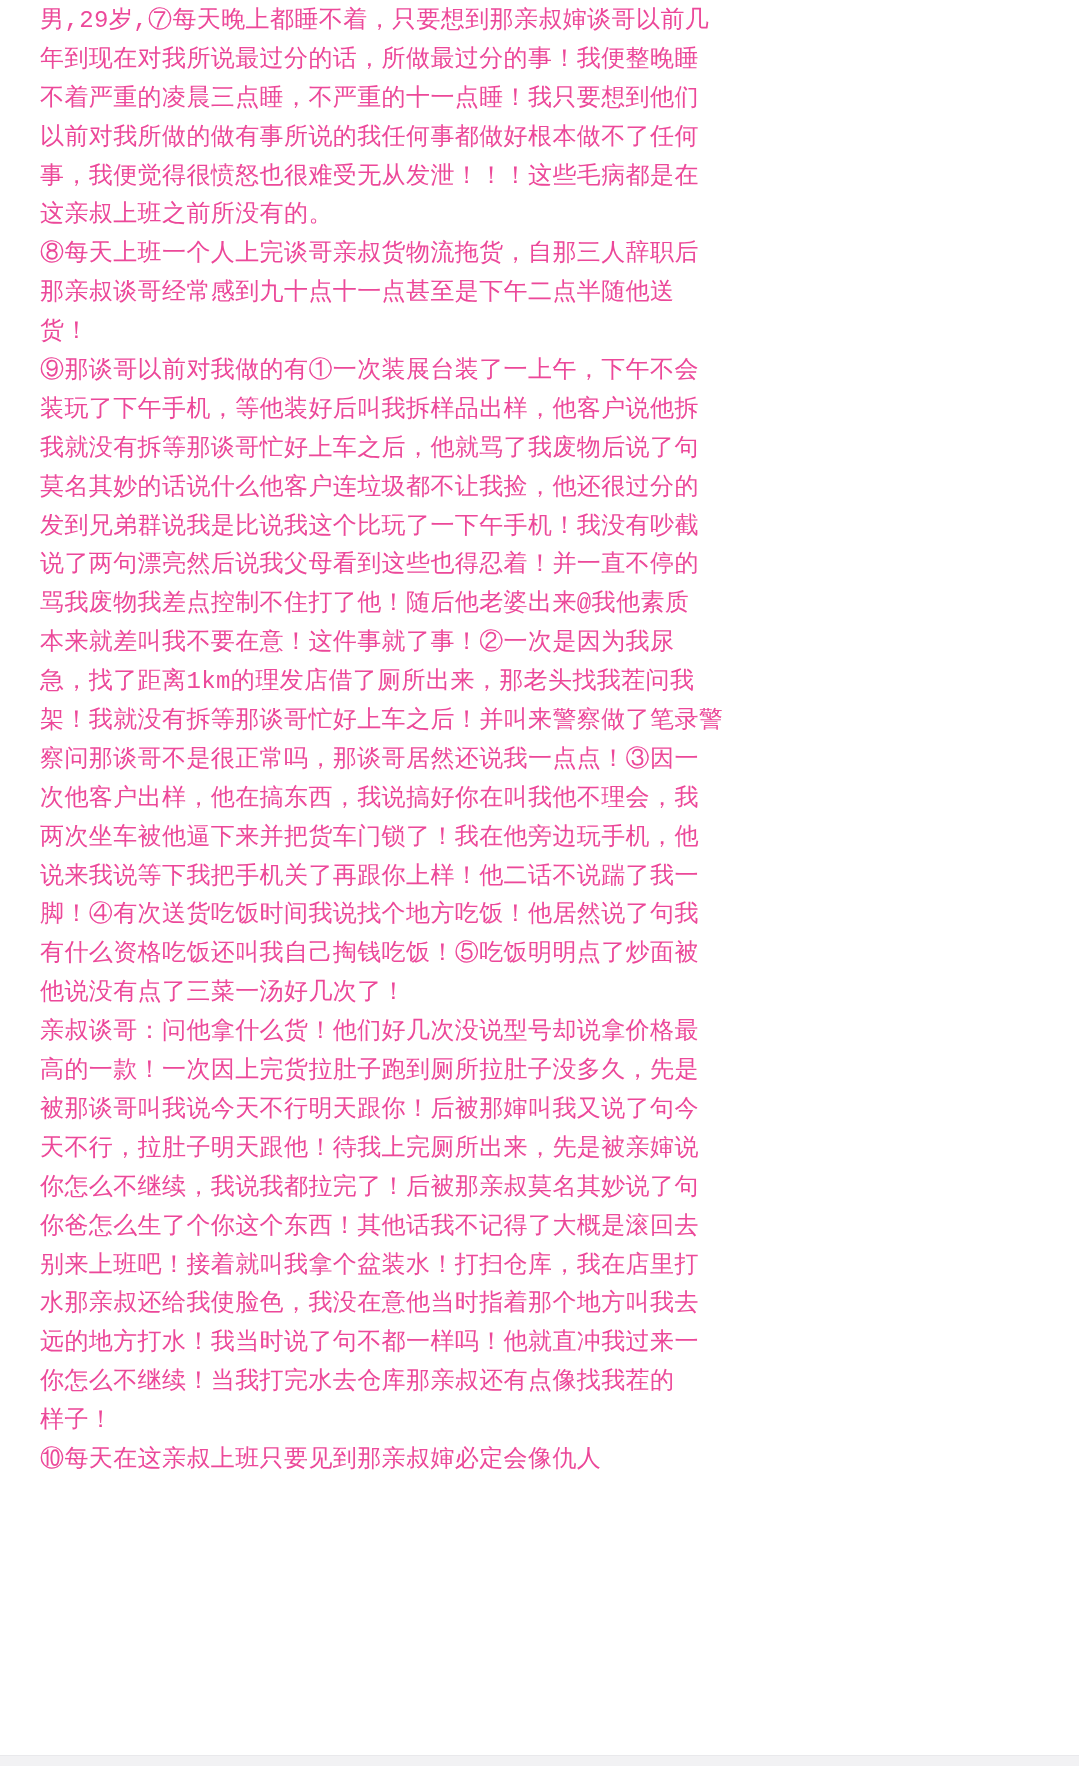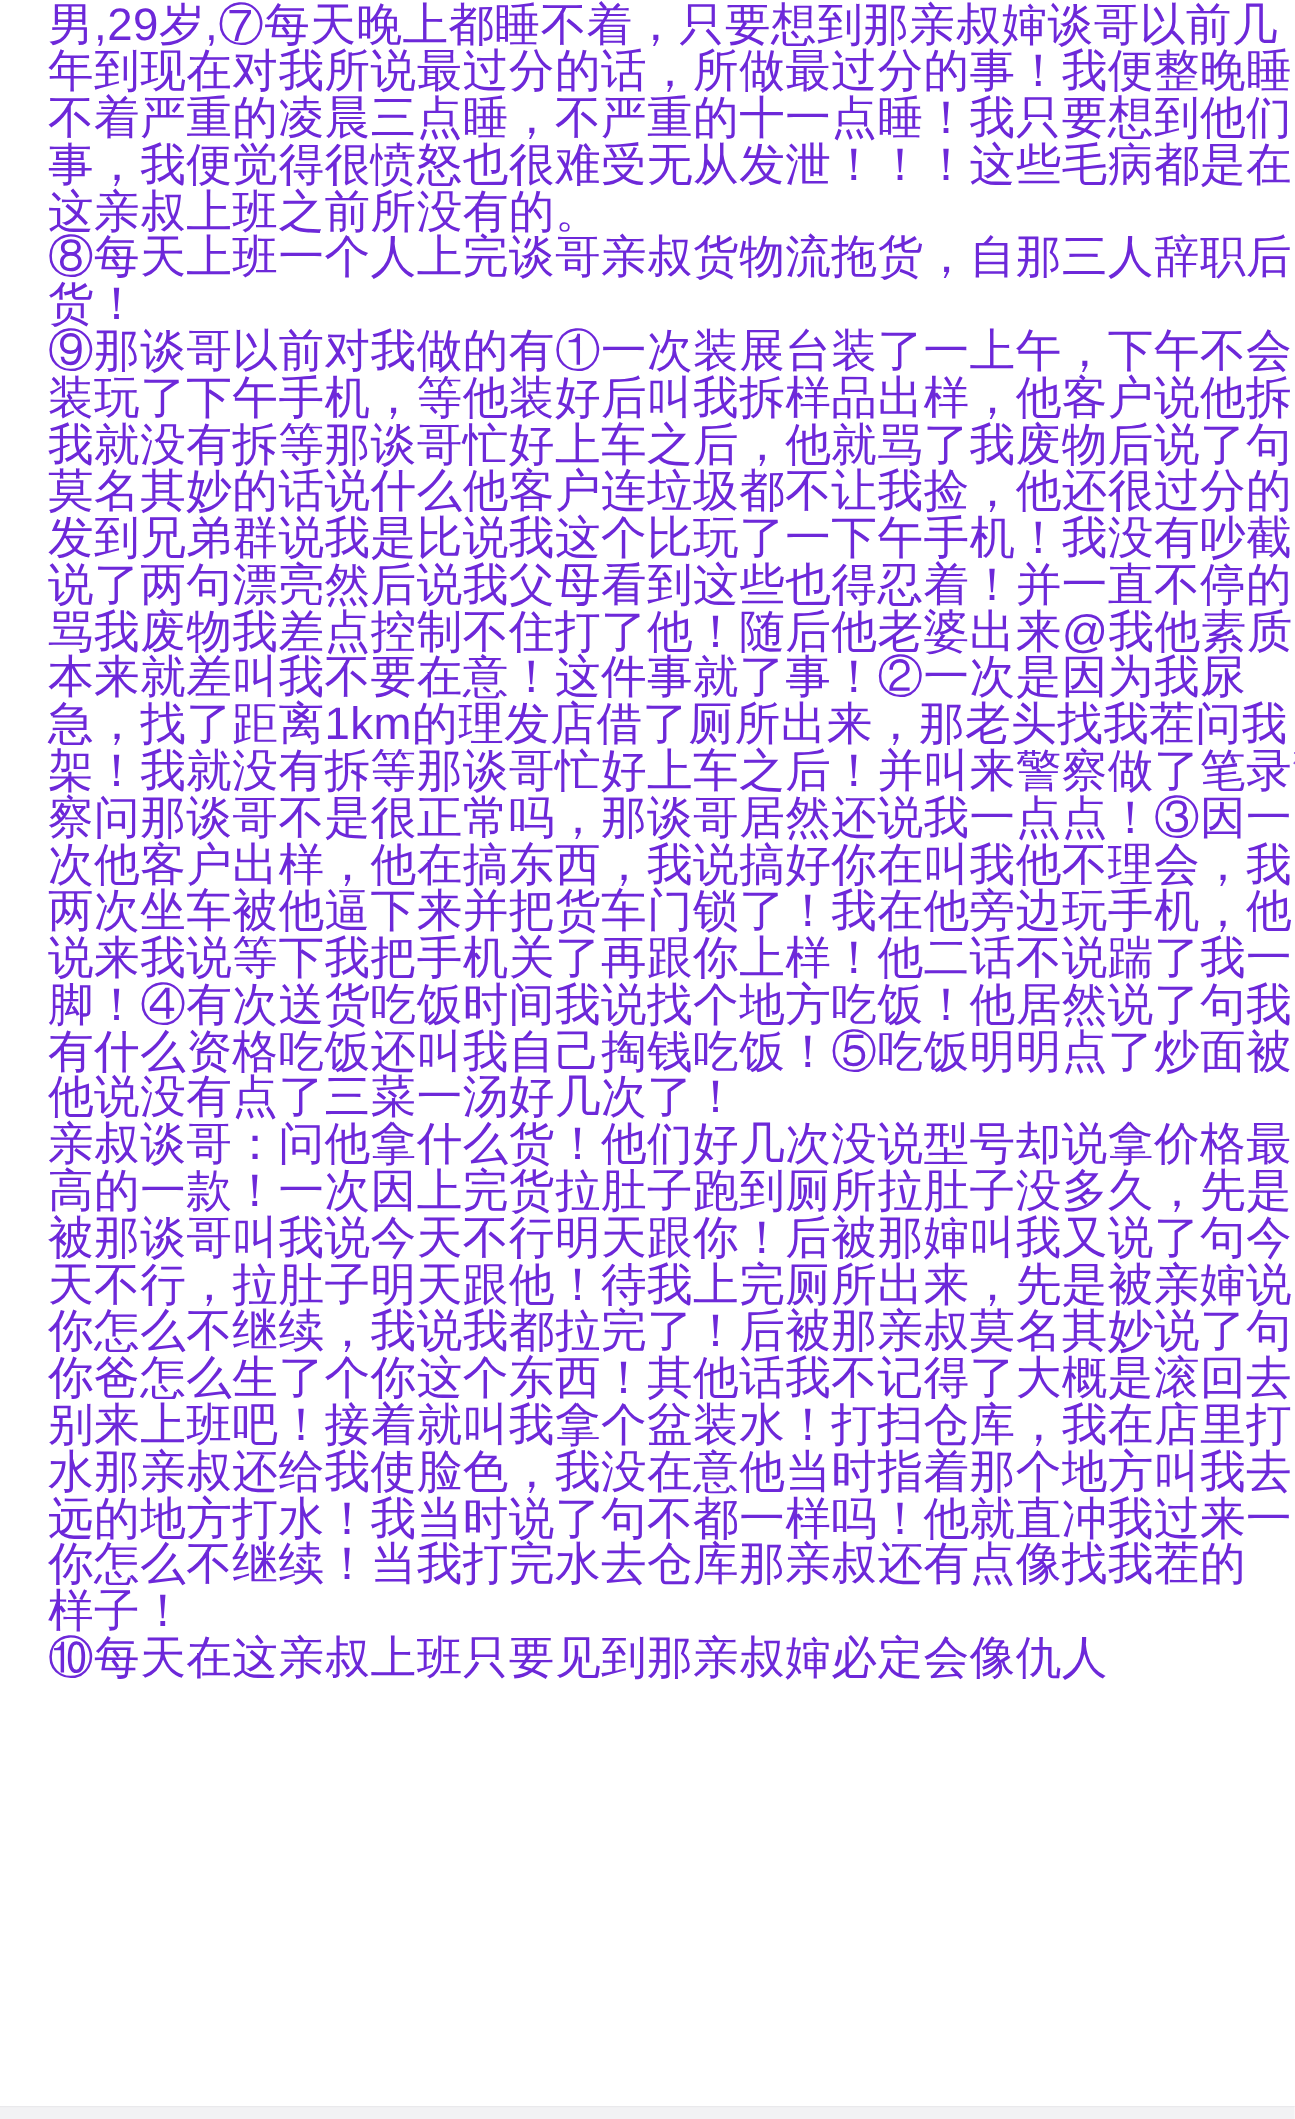--- a/index.html
+++ b/index.html
@@ -11,24 +11,24 @@
     width: 1079px;
     height: 1766px;
     position: relative;
     overflow: hidden;
   }
   .post {
     position: absolute;
     left: 40px;
     top: 2px;
     width: 1000px;
-    font-family: Liberation Sans, sans-serif;
-    font-size: 38px;
+    font-family: Liberation Mono, monospace;
+    font-size: 24px;
     line-height: 38.9px;
-    color: #6d28d9;
+    color: #ec4899;
     letter-spacing: 0.4px;
   }
   .line {
     display: block;
     white-space: nowrap;
     height: 38.9px;
   }
   .bottom-bar {
     position: absolute;
     left: 0;
@@ -40,25 +40,27 @@
   }
 </style>
 </head>
 <body>
 
 <div class="post">
   <div>
     <span class="line">男,29岁,⑦每天晚上都睡不着，只要想到那亲叔婶谈哥以前几</span>
     <span class="line">年到现在对我所说最过分的话，所做最过分的事！我便整晚睡</span>
     <span class="line">不着严重的凌晨三点睡，不严重的十一点睡！我只要想到他们</span>
+    <span class="line">以前对我所做的做有事所说的我任何事都做好根本做不了任何</span>
     <span class="line">事，我便觉得很愤怒也很难受无从发泄！！！这些毛病都是在</span>
     <span class="line">这亲叔上班之前所没有的。</span>
   </div>
   <div>
     <span class="line">⑧每天上班一个人上完谈哥亲叔货物流拖货，自那三人辞职后</span>
+    <span class="line">那亲叔谈哥经常感到九十点十一点甚至是下午二点半随他送</span>
     <span class="line">货！</span>
   </div>
   <div>
     <span class="line">⑨那谈哥以前对我做的有①一次装展台装了一上午，下午不会</span>
     <span class="line">装玩了下午手机，等他装好后叫我拆样品出样，他客户说他拆</span>
     <span class="line">我就没有拆等那谈哥忙好上车之后，他就骂了我废物后说了句</span>
     <span class="line">莫名其妙的话说什么他客户连垃圾都不让我捡，他还很过分的</span>
     <span class="line">发到兄弟群说我是比说我这个比玩了一下午手机！我没有吵截</span>
     <span class="line">说了两句漂亮然后说我父母看到这些也得忍着！并一直不停的</span>
     <span class="line">骂我废物我差点控制不住打了他！随后他老婆出来@我他素质</span>

